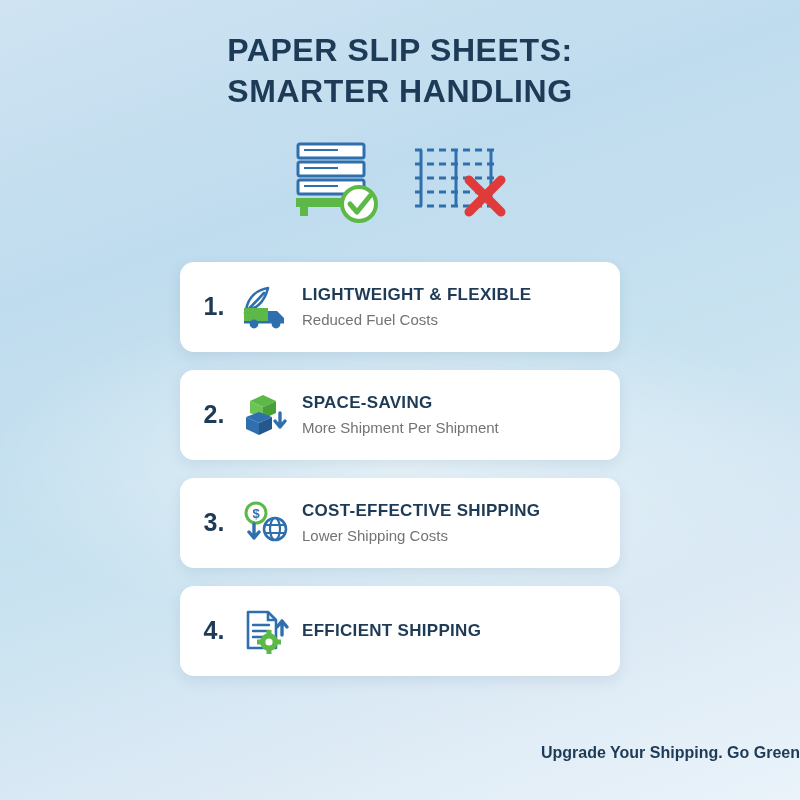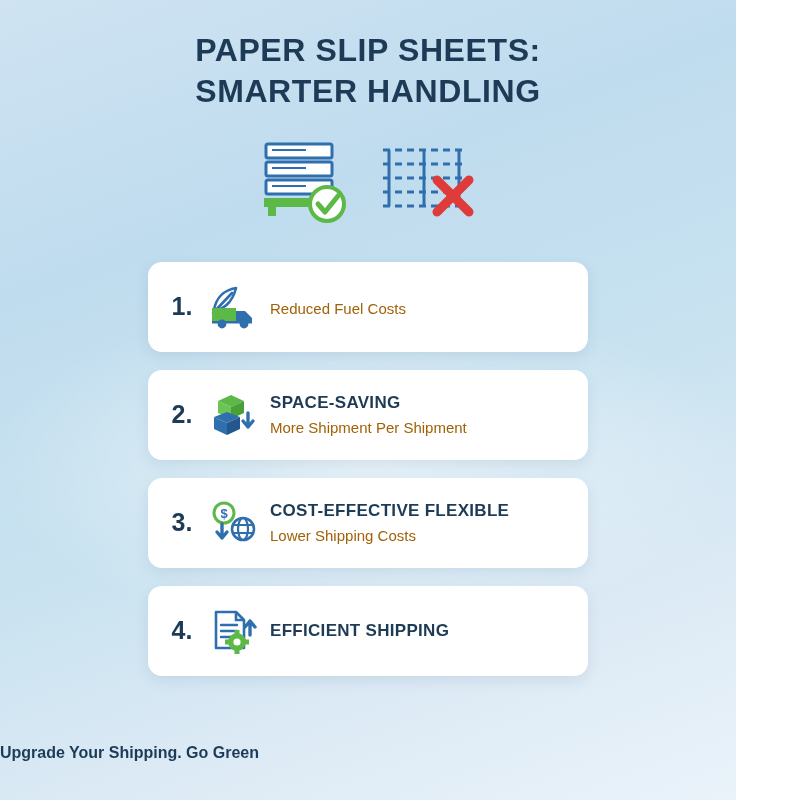--- a/index.html
+++ b/index.html
@@ -3,21 +3,21 @@
 <meta charset="utf-8">
 <style>
   * { box-sizing: border-box; margin: 0; padding: 0; }
   html, body {
     width: 800px;
     height: 800px;
     font-family: "Liberation Sans", sans-serif;
   }
   .poster {
     position: relative;
-    width: 736px;
+    width: 800px;
     height: 800px;
     background: linear-gradient(160deg, #cfe3f2 0%, #bfdcee 28%, #c8e2f0 55%, #dceaf5 78%, #eaf3fa 100%);
     overflow: hidden;
     display: flex;
     flex-direction: column;
     align-items: center;
   }
   .glow {
     position: absolute;
     left: -10%;
@@ -87,30 +87,30 @@
   .card-head {
     font-size: 17px;
     font-weight: bold;
     color: #1d3b56;
     letter-spacing: 0.3px;
     line-height: 1.2;
   }
   .card-sub {
     margin-top: 5px;
     font-size: 15px;
-    color: #a16207;
+    color: #737373;
     line-height: 1.2;
   }
 
   .footer {
     position: absolute;
     bottom: 38px;
     left: 0;
     right: 0;
-    text-align: left;
+    text-align: right;
     font-size: 16px;
     color: #1d3b56;
     font-weight: bold;
     z-index: 2;
   }
 </style>
 </head>
 <body>
 
 <div class="poster">
@@ -162,20 +162,21 @@
           <path d="M30 4 C18 6 10 14 8 26 C16 26 26 20 30 4 Z" fill="none" stroke="#2f6fae" stroke-width="2.6" stroke-linejoin="round"></path>
           <path d="M7 29 L26 9" stroke="#2f6fae" stroke-width="2.6" stroke-linecap="round"></path>
           <rect x="6" y="24" width="24" height="13" fill="#5cb947"></rect>
           <path d="M30 27 h9 l7 7 v3 h-16 z" fill="#2f6fae"></path>
           <rect x="6" y="37" width="40" height="2.5" fill="#2f6fae"></rect>
           <circle cx="16" cy="40" r="4.4" fill="#2f6fae"></circle>
           <circle cx="38" cy="40" r="4.4" fill="#2f6fae"></circle>
         </svg>
       </div>
       <div class="card-text">
+        <div class="card-head">LIGHTWEIGHT &amp; FLEXIBLE</div>
         <div class="card-sub">Reduced Fuel Costs</div>
       </div>
     </div>
 
     <div class="card">
       <div class="num">2.</div>
       <div class="card-icon">
         <svg width="54" height="48" viewBox="0 0 54 48">
           <path d="M12 10 l13 -6 l13 6 l-13 6 z" fill="#5cb947"></path>
           <path d="M12 10 v12 l13 6 v-12 z" fill="#6cc455"></path>
@@ -198,21 +199,21 @@
         <svg width="56" height="46" viewBox="0 0 56 46">
           <circle cx="19" cy="13" r="10" fill="none" stroke="#5cb947" stroke-width="3"></circle>
           <text x="19" y="18" font-size="13" font-family="Liberation Sans, sans-serif" font-weight="bold" fill="#2f6fae" text-anchor="middle">$</text>
           <circle cx="38" cy="29" r="11" fill="none" stroke="#2f6fae" stroke-width="2.6"></circle>
           <ellipse cx="38" cy="29" rx="5" ry="11" fill="none" stroke="#2f6fae" stroke-width="2.2"></ellipse>
           <path d="M27.5 25 h21 M27.5 33 h21" stroke="#2f6fae" stroke-width="2.2"></path>
           <path d="M17 24 v14 M17 38 l-5 -6 M17 38 l5 -6" stroke="#2f6fae" stroke-width="3.4" fill="none" stroke-linecap="round"></path>
         </svg>
       </div>
       <div class="card-text">
-        <div class="card-head">COST-EFFECTIVE FLEXIBLE</div>
+        <div class="card-head">COST-EFFECTIVE SHIPPING</div>
         <div class="card-sub">Lower Shipping Costs</div>
       </div>
     </div>
 
     <div class="card">
       <div class="num">4.</div>
       <div class="card-icon">
         <svg width="54" height="48" viewBox="0 0 54 48">
           <path d="M10 5 h20 l8 8 v28 h-28 z" fill="#ffffff" stroke="#2f6fae" stroke-width="2.6" stroke-linejoin="round"></path>
           <path d="M30 5 v8 h8" fill="none" stroke="#2f6fae" stroke-width="2.6"></path>

